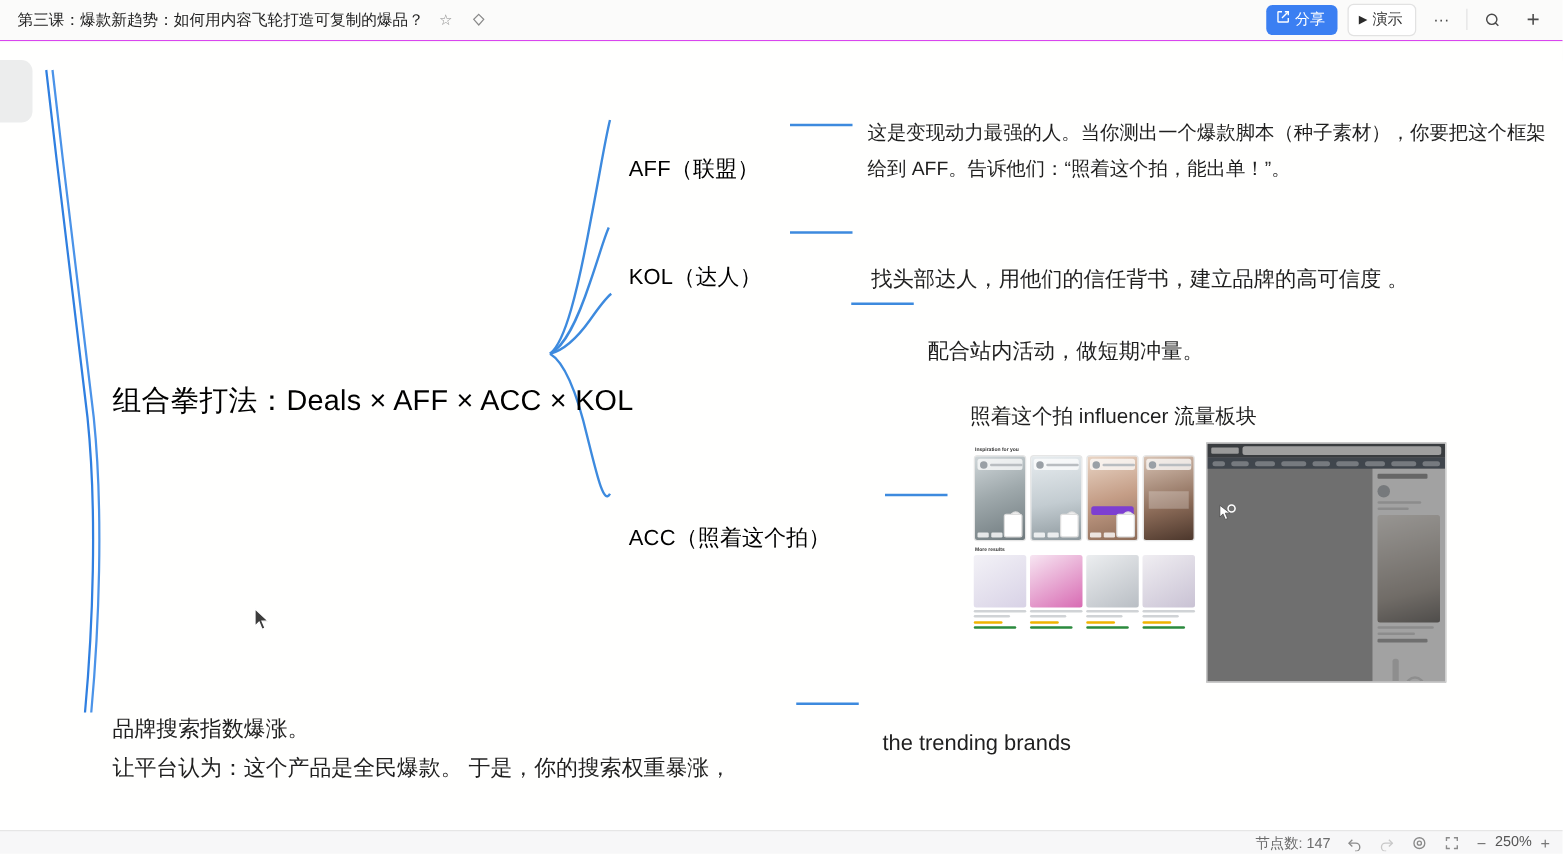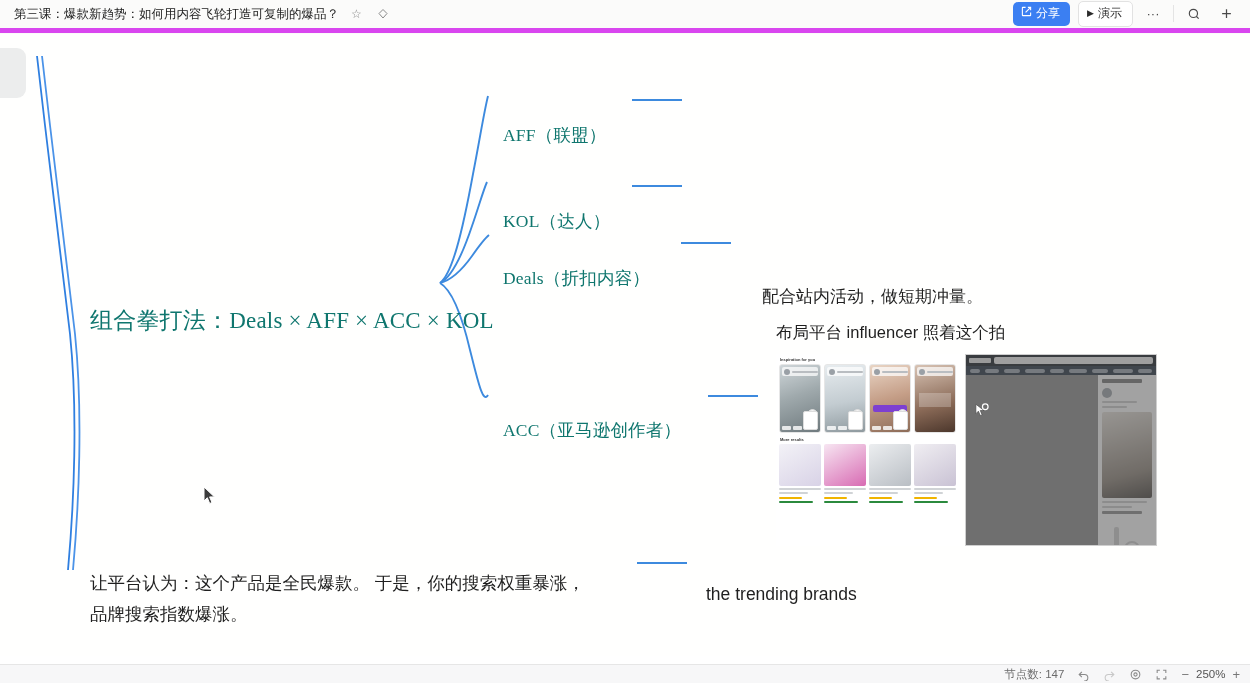--- a/index.html
+++ b/index.html
@@ -7,21 +7,21 @@
     width: 1250px; height: 683px;
     font-family: "Liberation Sans", "DejaVu Sans", sans-serif;
     background: #ffffff;
     overflow: hidden;
   }
 
   
   .topbar {
     position: absolute; top: 0; left: 0; width: 1250px; height: 33px;
     background: #fbfbfa;
-    border-bottom: 5px solid #d946ef;
+    border-bottom: 1px solid #d946ef;
     display: flex; align-items: center;
   }
   .doc-title {
     font-size: 12.5px; color: #222; margin-left: 14px;
     white-space: nowrap; letter-spacing: 0px;
   }
   .title-icon {
     width: 17px; height: 17px; margin-left: 9px;
     display: inline-flex; align-items: center; justify-content: center;
     color: #8a8a8a; font-size: 12px;
@@ -67,32 +67,32 @@
   .canvas-svg { position: absolute; top: 0; left: 0; }
 
   
   .sidebar-stub {
     position: absolute; left: -14px; top: 14px;
     width: 40px; height: 50px;
     background: #eceded; border-radius: 9px;
   }
 
   
-  .node { position: absolute; color: #0f766e; white-space: nowrap; font-family: Liberation Serif, serif; }
+  .node { position: absolute; color: #000000; white-space: nowrap; }
   .node-root { font-size: 23px; left: 90px; top: 271px; letter-spacing: .2px; }
   .node-lbl  { font-size: 17.5px; letter-spacing: .2px; }
   .n-aff   { left: 503px; top: 89px; }
   .n-kol   { left: 503px; top: 175px; }
   .n-deals { left: 503px; top: 232px; }
   .n-acc   { left: 503px; top: 384px; }
 
   .desc { position: absolute; font-size: 15.5px; color: #1f1f1f; line-height: 29px; }
   .d-aff   { left: 694px; top: 58px; width: 548px; }
   .d-kol   { left: 697px; top: 175px; }
-  .d-deals { left: 742px; top: 248px; margin-left: 20px; }
+  .d-deals { left: 742px; top: 232px; }
 
   .node-bottom {
     position: absolute; left: 90px; top: 534px;
     font-size: 17.5px; line-height: 31px; color: #1f1f1f;
   }
   .n-trend { position: absolute; left: 696px; top: 550px; font-size: 17.5px; color: #1f1f1f; margin-left: 10px; }
 
   .caption-influencer {
     position: absolute; left: 776px; top: 288px;
     font-size: 16.5px; color: #1f1f1f; white-space: nowrap;
@@ -261,26 +261,27 @@
     <line x1="632" y1="152" x2="682" y2="152" stroke="#3d8ade" stroke-width="2.1"></line>
     <line x1="681" y1="209" x2="731" y2="209" stroke="#3d8ade" stroke-width="2.1"></line>
     <line x1="708" y1="362" x2="758" y2="362" stroke="#3d8ade" stroke-width="2.1"></line>
     <line x1="637" y1="529" x2="687" y2="529" stroke="#3d8ade" stroke-width="2.1"></line>
   </svg>
 
   <div class="node node-root">组合拳打法：Deals × AFF × ACC × KOL</div>
 
   <div class="node node-lbl n-aff">AFF（联盟）</div>
   <div class="node node-lbl n-kol">KOL（达人）</div>
-  <div class="node node-lbl n-deals">Deals（折扣内容）</div>
-  <div class="node node-lbl n-acc">ACC（亚马逊创作者）</div>
-
+  <div class="node node-lbl n-acc">ACC（照着这个拍）</div>
+
+  <div class="desc d-aff">这是变现动力最强的人。当你测出一个爆款脚本（种子素材），你要把这个框架给到 AFF。告诉他们：“照着这个拍，能出单！”。</div>
+  <div class="desc d-kol" style="font-size:17px">找头部达人，用他们的信任背书，建立品牌的高可信度 。</div>
   <div class="desc d-deals" style="font-size:17px">配合站内活动，做短期冲量。</div>
 
-  <div class="caption-influencer">布局平台 influencer 照着这个拍</div>
+  <div class="caption-influencer">照着这个拍 influencer 流量板块</div>
 
   <div class="shot shot-a">
     <div class="insp-head">Inspiration for you</div>
     <div class="insp-row">
       <div class="insp-tile t1">
         <div class="avatarline">
             <span class="dot"></span>
             <span class="ln"></span>
           </div>
         <div class="badge"></div>
@@ -393,22 +394,22 @@
     <div class="amz-overlay"></div>
     <div class="cursor-busy">
       <svg width="15" height="15" viewBox="0 0 24 24">
         <path d="M3 2 L3 17 L7 13 L10 20 L13 19 L10 12 L16 12 Z" fill="#ffffff" stroke="#444" stroke-width="1"></path>
         <circle cx="18" cy="6" r="4.5" fill="none" stroke="#ffffff" stroke-width="2"></circle>
       </svg>
     </div>
   </div>
 
   <div class="node-bottom">
+    <div>品牌搜索指数爆涨。</div>
     <div>让平台认为：这个产品是全民爆款。 于是，你的搜索权重暴涨，</div>
-    <div>品牌搜索指数爆涨。</div>
   </div>
   <div class="n-trend">the trending brands</div>
 
   <div class="pointer">
     <svg width="13" height="19" viewBox="0 0 13 19">
       <path d="M1 1 L1 15 L4.3 11.7 L6.7 17.5 L9 16.5 L6.6 10.9 L11.5 10.9 Z" fill="#3c3c3c" stroke="#ffffff" stroke-width="1"></path>
     </svg>
   </div>
 
 </div>

